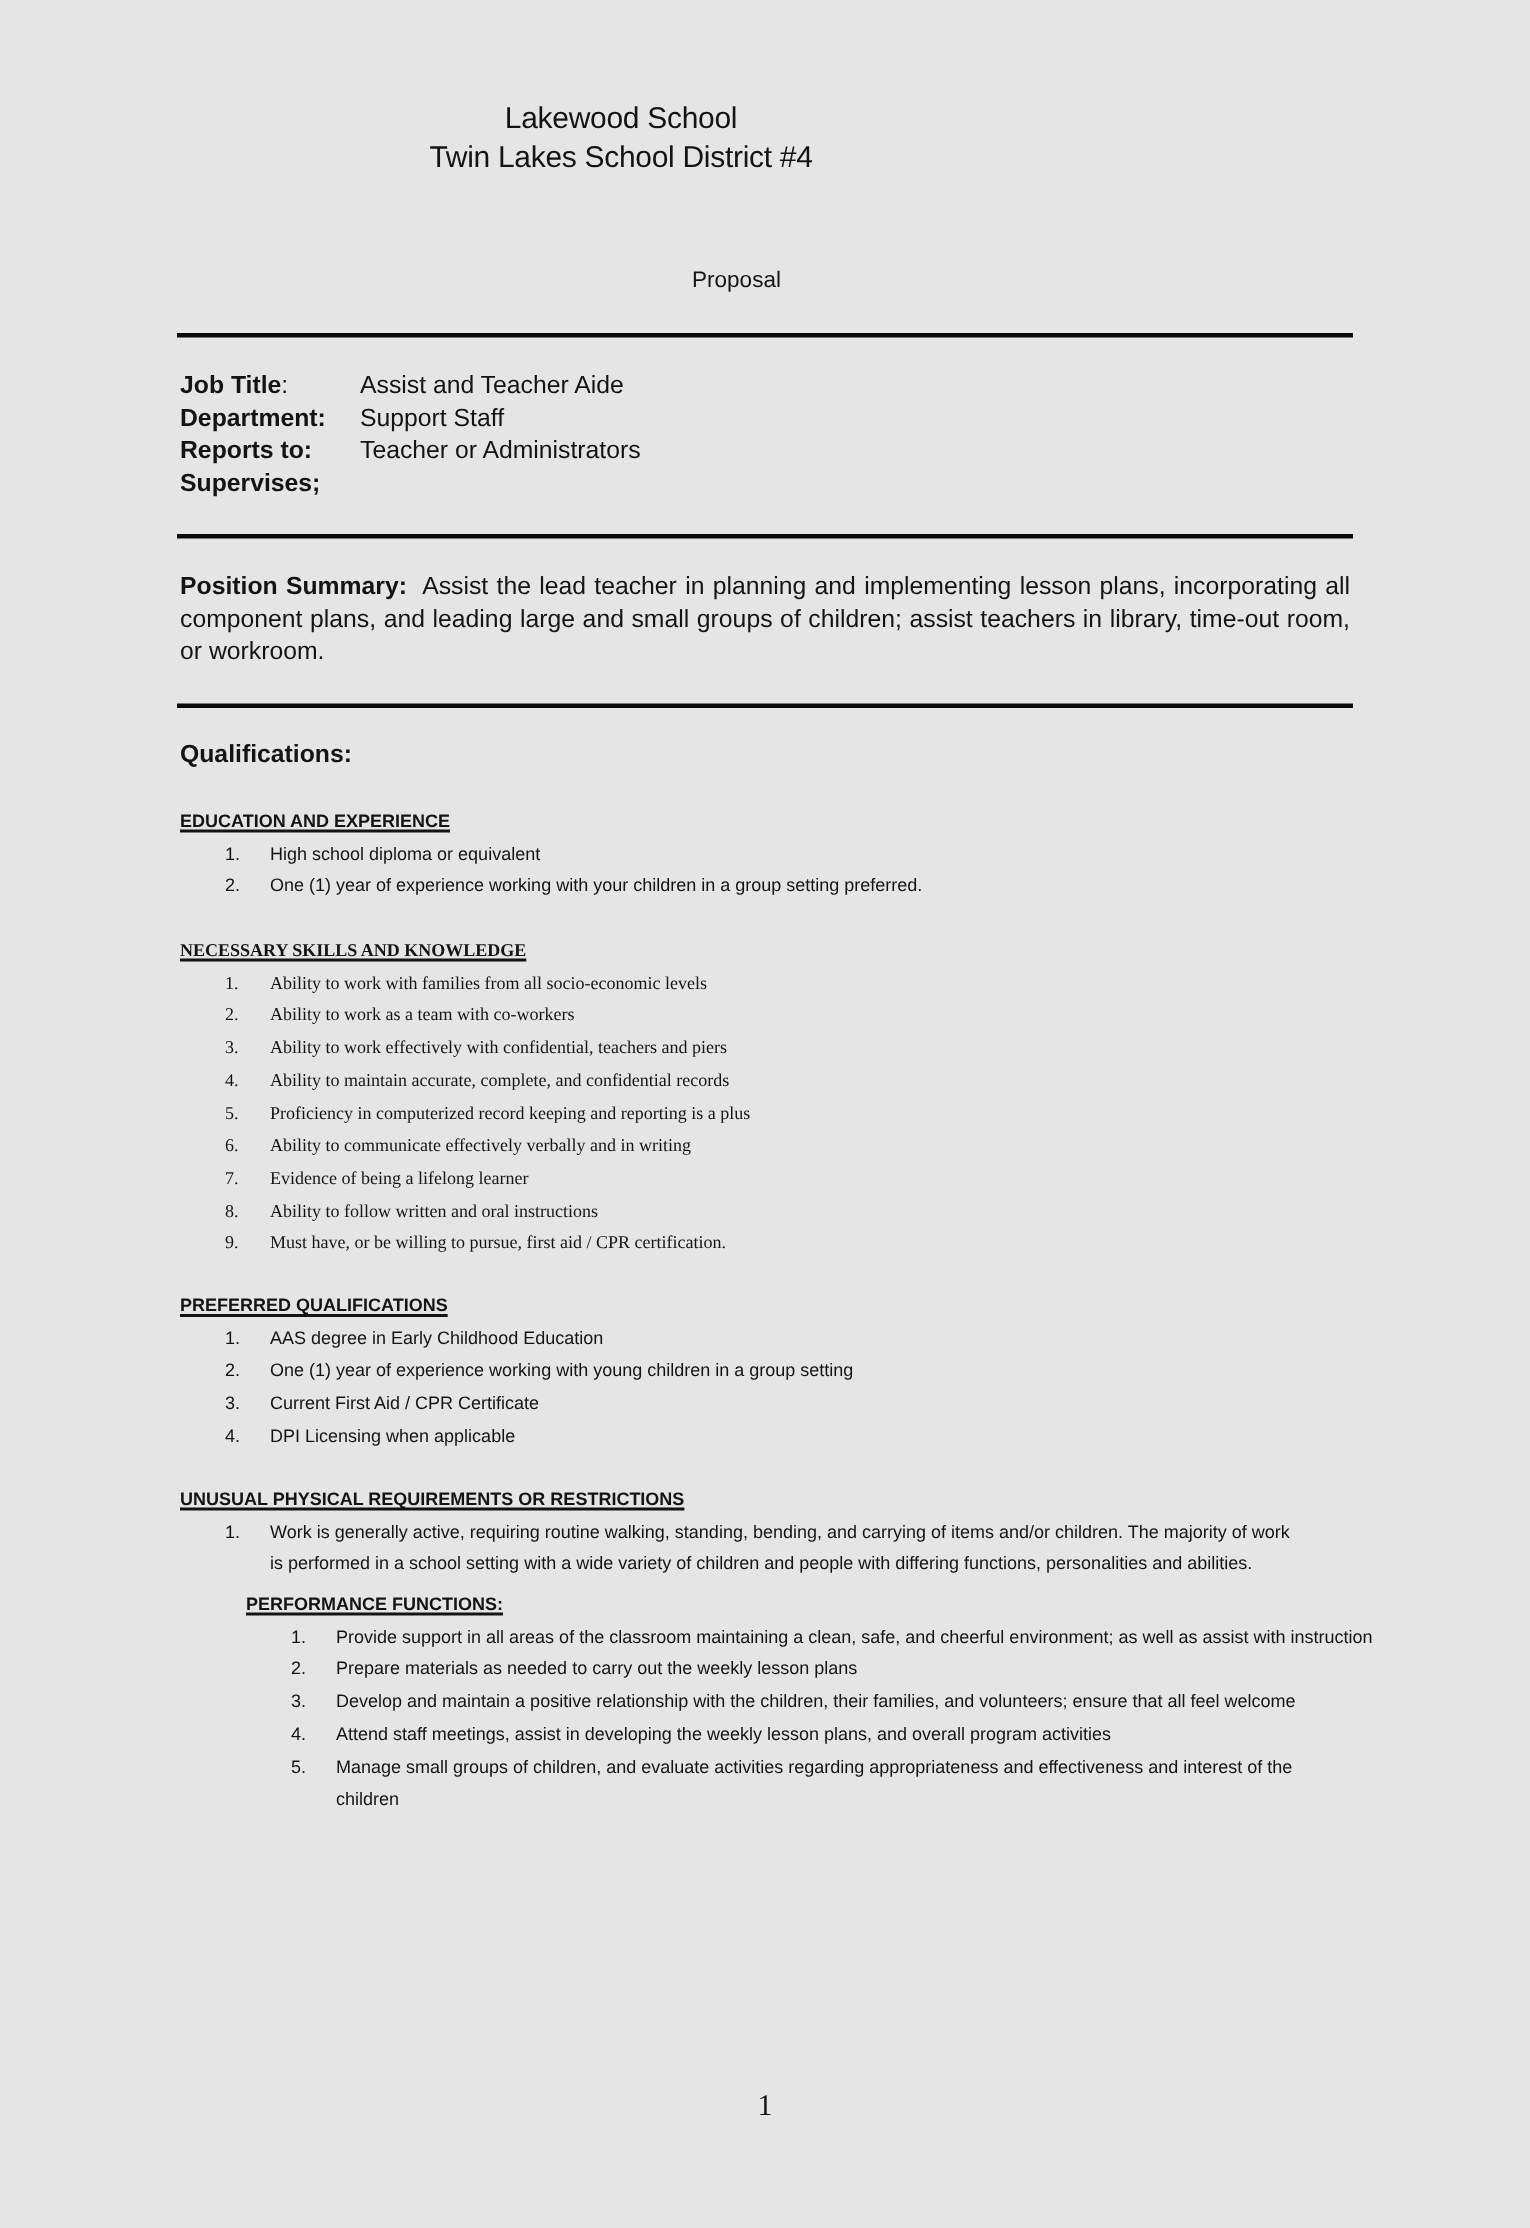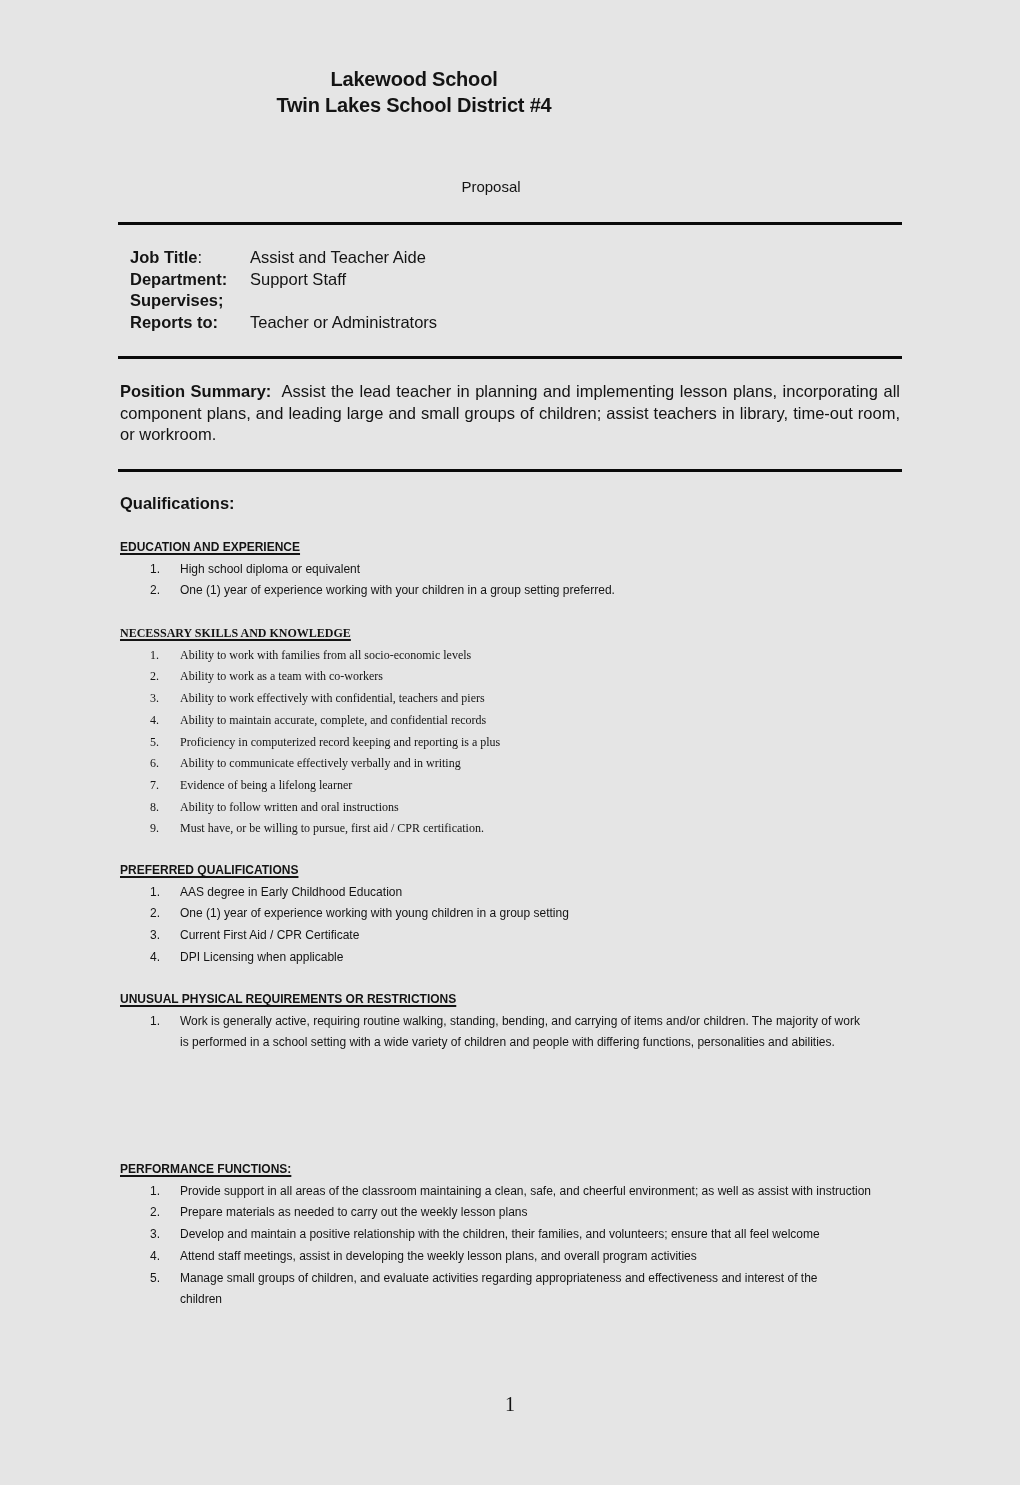--- a/index.html
+++ b/index.html
@@ -19,42 +19,42 @@
       position: absolute;
       left: 0; top: 0;
       width: 1020px;
       height: 1485px;
     }
     .header {
       position: absolute;
       left: 0; top: 66px;
       width: 828px;
       text-align: center;
-      font-weight: bold;
+      font-weight: normal;
       font-size: 20px;
       line-height: 26px;
       letter-spacing: -0.2px;
     }
     .proposal {
       position: absolute;
       left: 0; top: 178px;
       width: 982px;
       text-align: center;
       font-size: 15px;
     }
     .rule {
       position: absolute;
       left: 118px;
       width: 784px;
       height: 3px;
       background: #0a0a0a;
     }
     .info {
       position: absolute;
-      left: 130px;
+      left: 120px;
       top: 247px;
       font-size: 16.5px;
       line-height: 21.7px;
     }
     .info-row { display: flex; }
     .info-label { width: 120px; font-weight: bold; }
     .info-label .colon-normal { font-weight: normal; }
     .summary {
       position: absolute;
       left: 120px;
@@ -116,26 +116,26 @@
   <div class="info">
     <div class="info-row">
       <div class="info-label"><span>Job Title</span><span class="colon-normal">:</span></div>
       <div>Assist and Teacher Aide</div>
     </div>
     <div class="info-row">
       <div class="info-label">Department:</div>
       <div>Support Staff</div>
     </div>
     <div class="info-row">
+      <div class="info-label">Reports to:</div>
+      <div>Teacher or Administrators</div>
+    </div>
+    <div class="info-row">
       <div class="info-label">Supervises;</div>
       <div></div>
-    </div>
-    <div class="info-row">
-      <div class="info-label">Reports to:</div>
-      <div>Teacher or Administrators</div>
     </div>
   </div>
 
   <div class="rule" style="top:356px;"></div>
 
   <div class="summary">
     <span class="lbl">Position Summary:</span>&nbsp;
     <span>Assist the lead teacher in planning and implementing lesson plans, incorporating all component plans, and leading large and small groups of children; assist teachers in library, time-out room, or workroom.</span>
   </div>
 
@@ -224,21 +224,21 @@
   <div class="section" style="top:989px; width:740px;">
     <div class="section-heading">UNUSUAL PHYSICAL REQUIREMENTS OR RESTRICTIONS</div>
     <ul class="items">
       <li class="item">
           <div class="num"><span>1.</span></div>
           <div class="text">Work is generally active, requiring routine walking, standing, bending, and carrying of items and/or children.  The majority of work is performed in a school setting with a wide variety of children and people with differing functions, personalities and abilities.</div>
         </li>
     </ul>
   </div>
 
-  <div class="section" style="top:1159px; width:790px;">
+  <div class="section" style="top:1059px; width:790px;margin-left:44px;">
     <div class="section-heading">PERFORMANCE FUNCTIONS:</div>
     <ul class="items">
       <li class="item">
           <div class="num"><span>1.</span></div>
           <div class="text">Provide support in all areas of the classroom maintaining a clean, safe, and cheerful environment; as well as assist with instruction</div>
         </li>
       <li class="item">
           <div class="num"><span>2.</span></div>
           <div class="text">Prepare materials as needed to carry out the weekly lesson plans</div>
         </li>

